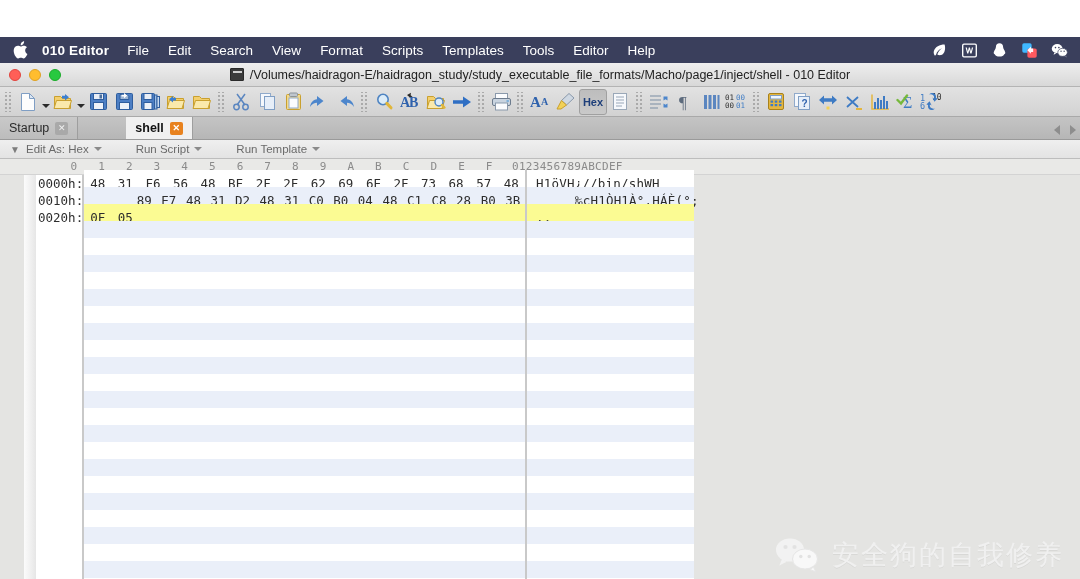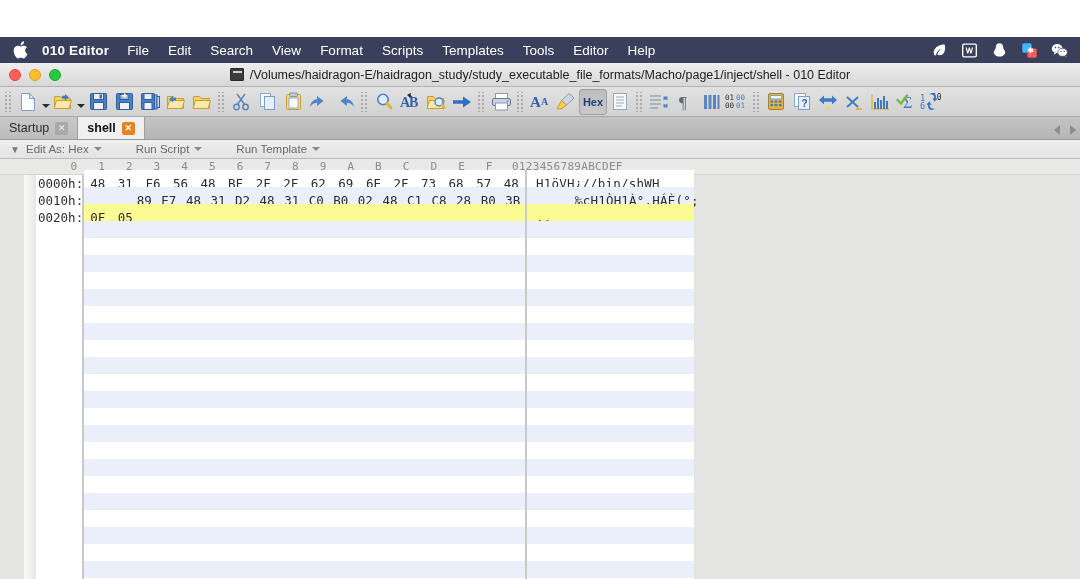--- a/index.html
+++ b/index.html
@@ -151,20 +151,21 @@
     padding: 0 9px;
     font-size: 12.5px;
     color: #2b2b2b;
     border-right: 1px solid #9e9e9e;
     background: linear-gradient(to bottom,#c9c9c9,#bcbcbc);
   }
   .tab.active {
     background: #f0f0f0;
     font-weight: bold;
     color: #111;
+    margin-left: 48px;
   }
   .tab-close {
     width: 13px; height: 13px;
     border-radius: 2px;
     background: #a9a9a9;
     display: flex; align-items: center; justify-content: center;
     font-size: 9px; color: #efefef; line-height: 1;
   }
   .tab.active .tab-close { background: #e8821e; color: #fff; }
   #tabbar .tab-nav {
@@ -756,21 +757,21 @@
         <div class="r-hexwrap">
           <span>89</span>
           <span>E7</span>
           <span>48</span>
           <span>31</span>
           <span>D2</span>
           <span>48</span>
           <span>31</span>
           <span>C0</span>
           <span>B0</span>
-          <span>02</span>
+          <span>04</span>
           <span>48</span>
           <span>C1</span>
           <span>C8</span>
           <span>28</span>
           <span>B0</span>
           <span>3B</span>
         </div>
         <div class="r-asciiwrap">‰çH1ÒH1À°.HÁÈ(°;</div>
       </div>
       <div class="row sel">
@@ -1297,13 +1298,28 @@
           <span></span>
           <span></span>
           <span></span>
           <span></span>
           <span></span>
         </div>
         <div class="r-asciiwrap"></div>
       </div>
     </div>
 
+  <div id="watermark">
+    <span id="wechat-mark">
+      <svg viewBox="0 0 46 38" width="46" height="38">
+        <ellipse cx="16" cy="14" rx="14" ry="11.5" fill="#f4f4f4"></ellipse>
+        <path fill="#f4f4f4" d="M8 23l-2.6 6.4 7.2-3.6z"></path>
+        <circle cx="11.5" cy="11" r="2.1" fill="#e2e2e2"></circle>
+        <circle cx="20.5" cy="11" r="2.1" fill="#e2e2e2"></circle>
+        <ellipse cx="31" cy="23" rx="12.5" ry="10" fill="#fafafa" stroke="#e6e6e6" stroke-width="1"></ellipse>
+        <path fill="#fafafa" stroke="#e6e6e6" stroke-width="1" d="M39.5 31l2.2 5-5.6-2.6z"></path>
+        <circle cx="26.8" cy="20.5" r="1.7" fill="#e2e2e2"></circle>
+        <circle cx="35.2" cy="20.5" r="1.7" fill="#e2e2e2"></circle>
+      </svg>
+    </span>
+    <span class="wm-text">安全狗的自我修养</span>
+  </div>
 </div>
 
 </body></html>

